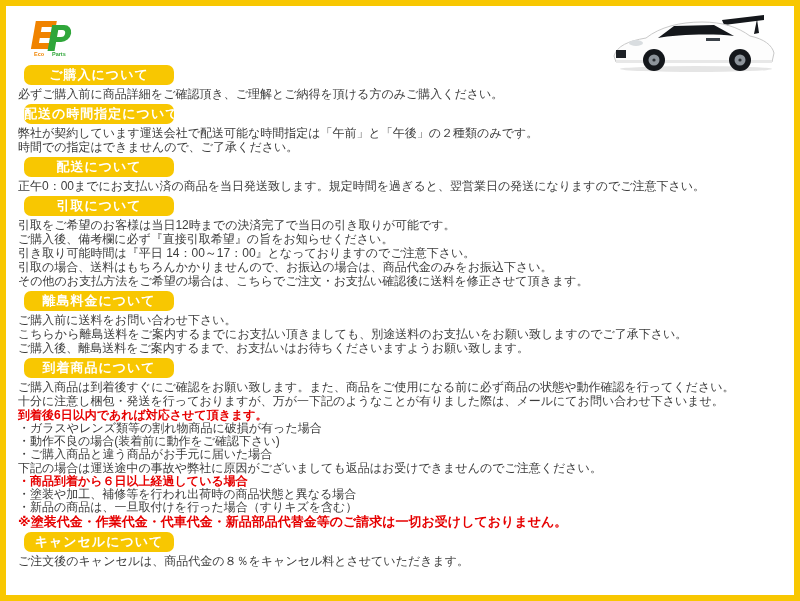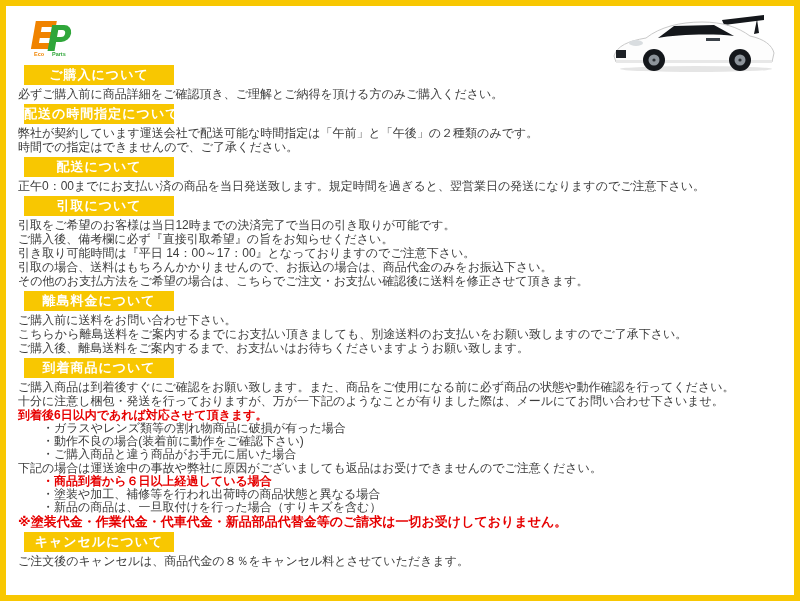--- a/index.html
+++ b/index.html
@@ -42,29 +42,29 @@
   
   .sections{padding-left:6px;padding-right:6px;}
   .sec-title{
     width:150px;height:20px;line-height:20px;
     margin:3px 0 2px 12px;
     background:var(--yellow);
     color:#ffffff;
     font-size:13px;font-weight:bold;
     text-align:center;
     letter-spacing:1px;
-    white-space:nowrap;overflow:hidden;
+    white-space:nowrap;overflow:hidden;border-radius:7px;
   }
   .sec-body{
     color:var(--text);
     font-size:12px;
     padding-left:6px;
   }
   .line{line-height:14px;white-space:nowrap;}
-  .line.bullet{line-height:13px;margin-left:24px;}
+  .line.bullet{line-height:13px;}
   .line.red{color:var(--red);}
   .line.bold{font-weight:bold;}
   .line.gap{margin-top:0;}
   .line.large{font-size:13px;line-height:15px;}
 </style>
 </head>
 <body>
 
 <div class="page">
 

